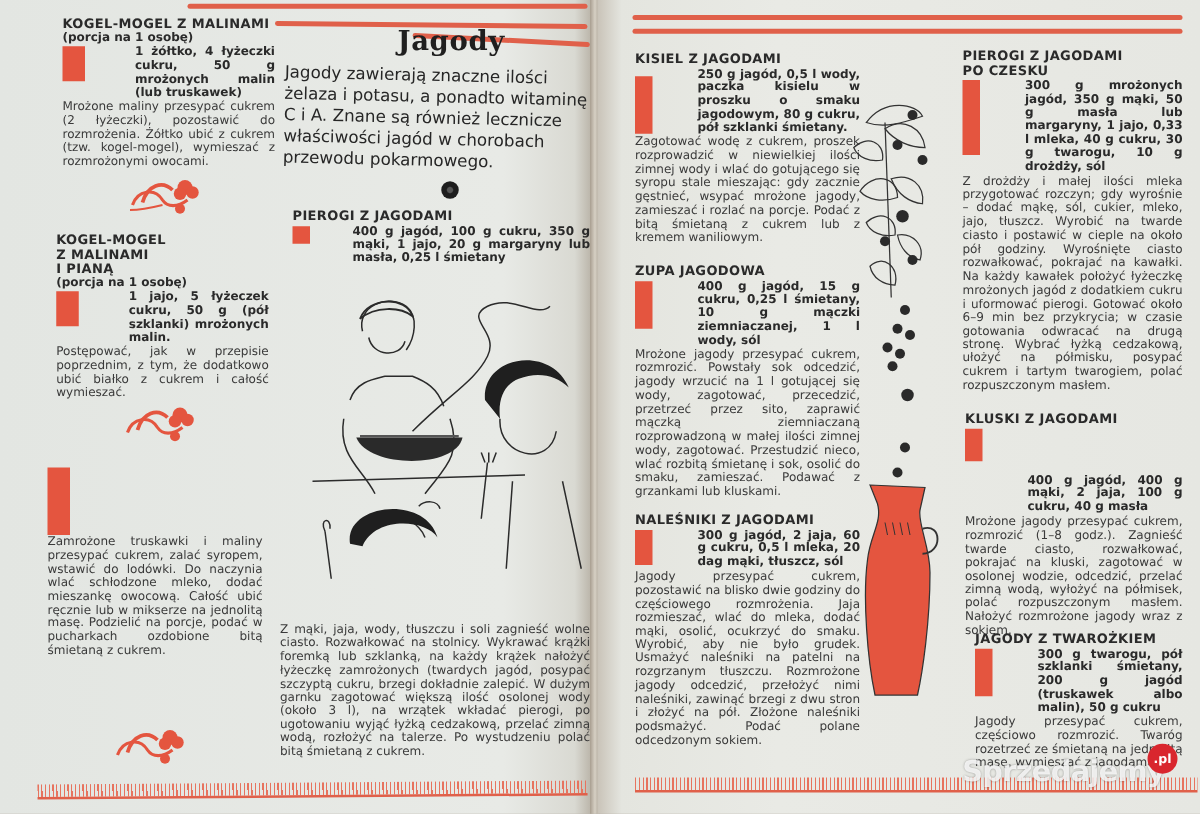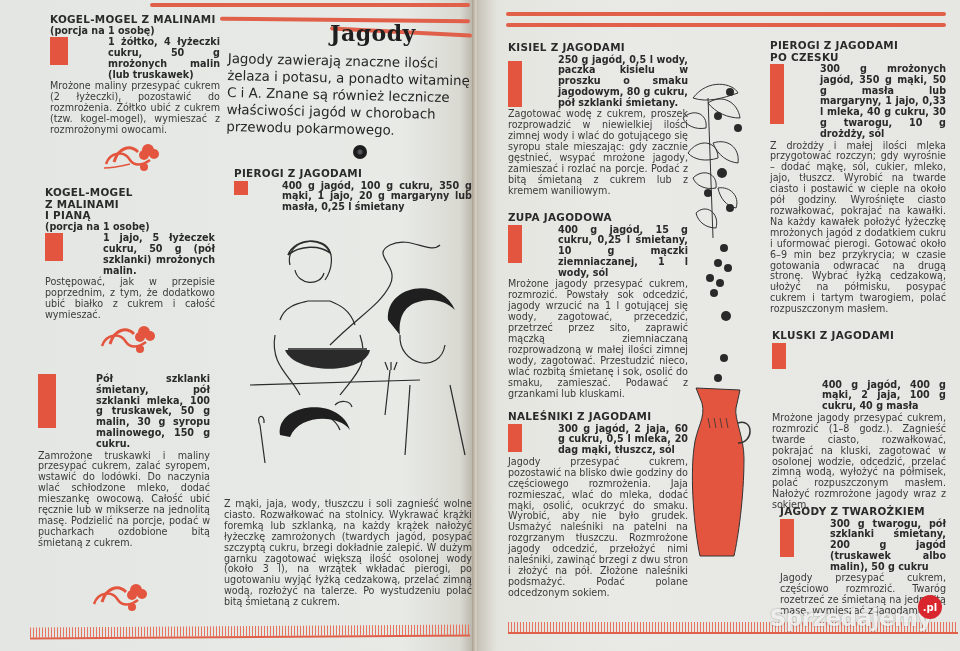--- a/index.html
+++ b/index.html
@@ -26,21 +26,21 @@
   .wm-badge{position:absolute;right:18px;bottom:32px;width:24px;height:24px;border-radius:50%;background:#d9262e;color:#fff;font-size:10px;font-weight:bold;display:flex;align-items:center;justify-content:center;margin-left:35px;}
 </style>
 </head>
 <body>
 
 <div class="page left">
   <div class="stripe" style="left:150px;top:3px;width:320px;"></div>
   <div class="stripe" style="left:220px;top:18px;width:250px;transform:rotate(0.6deg);"></div>
   <div class="stripe" style="left:330px;top:30px;width:142px;transform:rotate(3deg);"></div>
 
-  <div class="headline" style="left:330px;top:20px;">Jagody</div>
+  <div class="headline" style="left:318px;top:20px;">Jagody</div>
   <div class="intro" style="left:228px;top:50px;width:244px;transform:rotate(1.3deg);transform-origin:left top;">Jagody zawierają znaczne ilości żelaza i potasu, a ponadto witaminę C i A. Znane są również lecznicze właściwości jagód w chorobach przewodu pokarmowego.</div>
   <div class="dot" style="left:353px;top:145px;"></div>
 
   <div class="recipe" style="left:50px;top:14px;width:170px;">
     <div class="r-title">KOGEL-MOGEL Z MALINAMI</div>
     <div class="r-sub">(porcja na 1 osobę)</div>
     <div class="ingr-row">
       <div class="swatch" style="width:18px;height:28px;"></div>
       <div class="ingr" style="padding-left:16px;">1 żółtko, 4 łyżeczki cukru, 50 g mrożonych malin (lub truskawek)</div>
     </div>
@@ -74,21 +74,20 @@
     <path d="M14 22 C18 8,30 4,38 12" fill="none" stroke="#e4553f" stroke-width="3"></path>
     <circle cx="48" cy="10" r="6" fill="#e4553f"></circle>
       <circle cx="54" cy="14" r="5" fill="#e4553f"></circle>
       <circle cx="44" cy="15" r="5" fill="#e4553f"></circle>
     <circle cx="44" cy="27" r="4" fill="#e4553f"></circle>
   </svg>
 
   <div class="recipe" style="left:38px;top:373px;width:172px;">
     <div class="ingr-row">
       <div class="swatch" style="width:18px;height:54px;"></div>
-      <div class="ingr" style="padding-left:16px;">Pół szklanki śmietany, pół szklanki mleka, 100 g truskawek, 50 g malin, 30 g syropu malinowego, 150 g cukru.</div>
     </div>
     <div class="body">Zamrożone truskawki i maliny przesypać cukrem, zalać syropem, wstawić do lodówki. Do naczynia wlać schłodzone mleko, dodać mieszankę owocową. Całość ubić ręcznie lub w mikserze na jednolitą masę. Podzielić na porcje, podać w pucharkach ozdobione bitą śmietaną z cukrem.</div>
   </div>
 
   <svg class="flower" style="left:88px;top:580px;" width="62" height="36" viewBox="0 0 62 36">
     <path d="M6 24 C10 12,24 10,30 20 C34 26,42 26,50 20" fill="none" stroke="#e4553f" stroke-width="2.5"></path>
     <path d="M14 22 C18 8,30 4,38 12" fill="none" stroke="#e4553f" stroke-width="3"></path>
     <circle cx="48" cy="10" r="6" fill="#e4553f"></circle>
       <circle cx="54" cy="14" r="5" fill="#e4553f"></circle>
       <circle cx="44" cy="15" r="5" fill="#e4553f"></circle>

